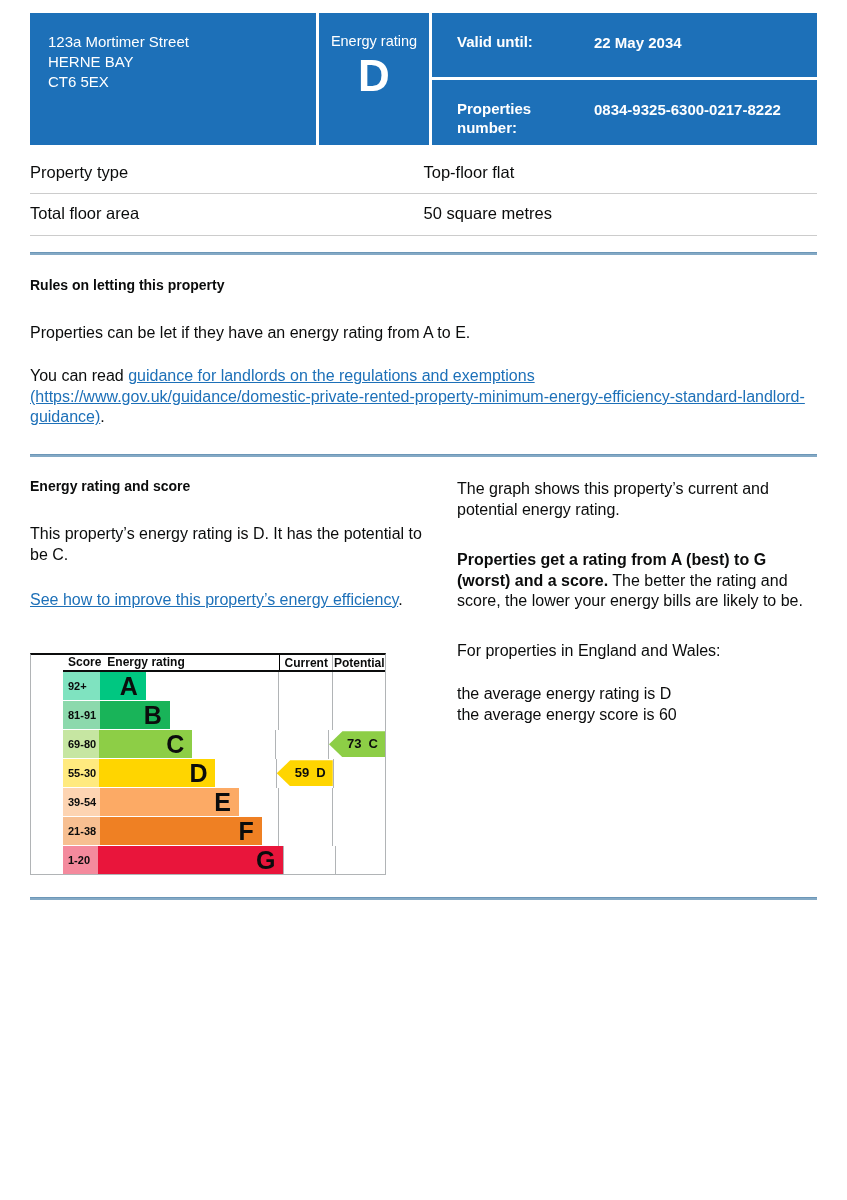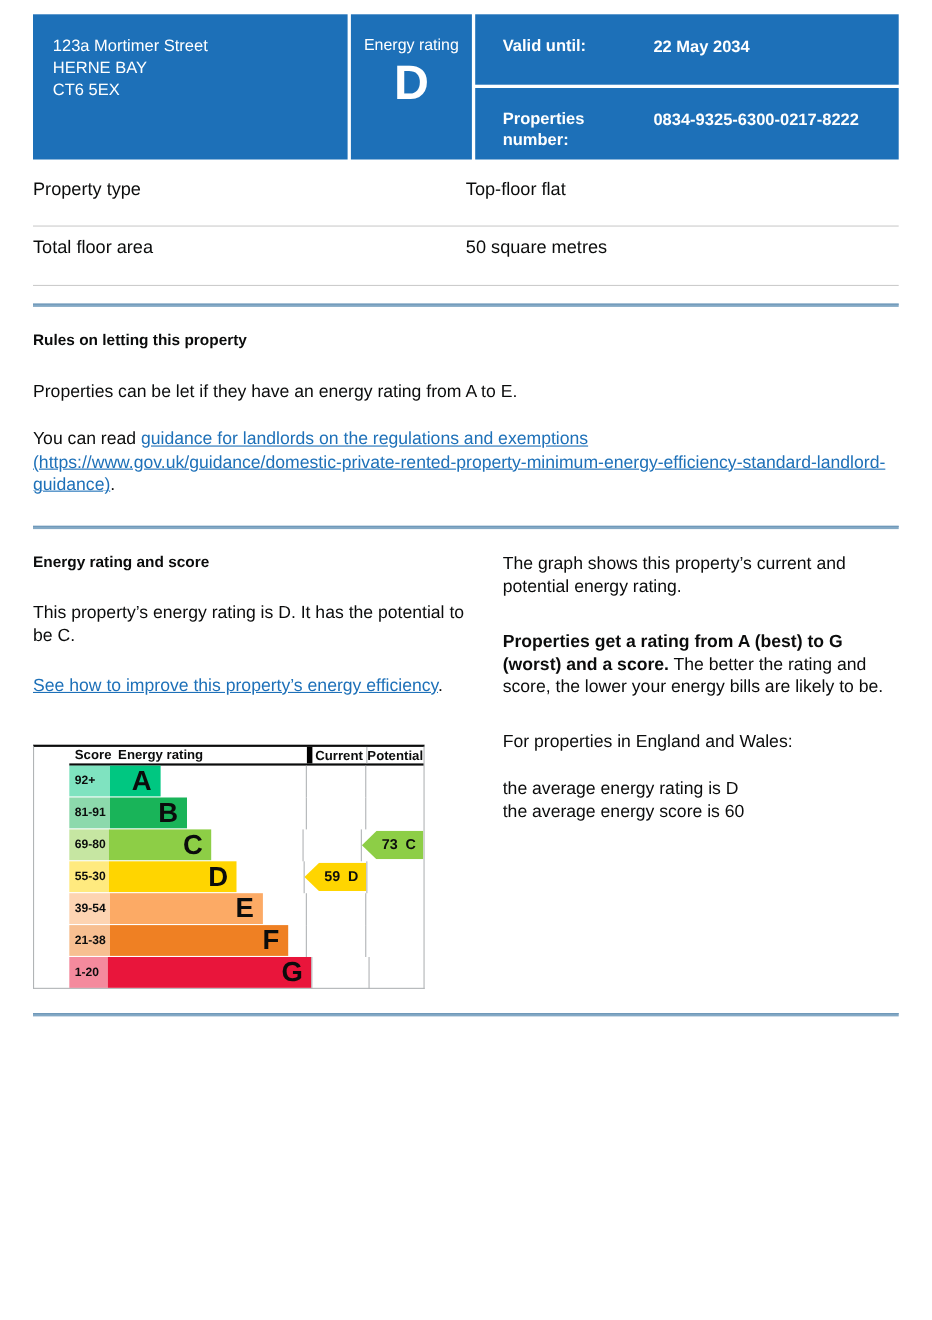--- a/index.html
+++ b/index.html
@@ -27,21 +27,21 @@
   .panel-rating .rating-letter { font-size: 44px; font-weight: bold; line-height: 1.05; margin-top: 2px; }
   .panel-right { flex: 1; display: flex; flex-direction: column; gap: 3px; background: #fff; }
   .panel-right .rowbox { background: #1d70b8; color: #fff; display: flex; padding: 20px 0 0 25px; }
   .rowbox.r1 { height: 64px; }
   .rowbox.r2 { flex: 1; }
   .rowbox .lbl { width: 137px; font-size: 15px; line-height: 1.25; font-weight: bold; }
   .rowbox .val { font-weight: bold; font-size: 15px; }
 
   
   .prop-table { margin-top: 8px; }
-  .prop-row { display: flex; padding: 9px 0 22px; border-bottom: 1px solid #ccc; font-size: 16.5px; }
+  .prop-row { display: flex; padding: 9px 0 10px; border-bottom: 1px solid #ccc; font-size: 16.5px; }
   .prop-row .plabel { width: 50%; }
   .prop-row .pvalue { width: 50%; }
 
   
   .divider { height: 3px; background: #84a9c5; border-top: 1px solid #6d97b8; }
   .divider.d1 { margin-top: 16px; }
   .divider.d2 { margin-top: 26px; }
   .divider.d3 { margin-top: 22px; }
 
   h2 { font-size: 14px; font-weight: bold; }
@@ -59,21 +59,21 @@
   .col-left p.plink { margin-top: 24px; }
   .col-right p { margin-top: 29px; }
   .col-right p:first-child { margin-top: 0; }
   .col-right .avg-lines { margin-top: 22px; }
 
   
   .epc-chart { margin-top: 42px; width: 356px; border: 1px solid #b1b4b6; border-top: 2px solid #0b0c0c; background: #fff; padding-left: 32px; }
   .chart-header { display: flex; height: 17px; align-items: center; border-bottom: 2px solid #0b0c0c; font-size: 12px; font-weight: bold; }
   .chart-header .h-score { width: 40px; padding-left: 5px; }
   .chart-header .h-rating { width: 196px; padding-left: 6px; }
-  .chart-header .h-current { width: 59px; text-align: center; border-left: 5px solid #000000; height: 100%; line-height: 16px; }
+  .chart-header .h-current { width: 59px; text-align: center; border-left: 1px solid #000000; height: 100%; line-height: 16px; }
   .chart-header .h-potential { width: 58px; text-align: center; border-left: 1px solid #b1b4b6; height: 100%; line-height: 16px; }
   .band-row { display: flex; height: 28px; margin-bottom: 1px; }
   .band-row:last-child { margin-bottom: 0; }
   .score-cell { width: 40px; display: flex; align-items: center; padding-left: 5px; font-size: 11px; font-weight: bold; }
   .rating-cell { width: 196px; }
   .band-bar { height: 100%; display: flex; align-items: center; justify-content: flex-end; padding-right: 8px; font-size: 25px; font-weight: bold; color: #0b0c0c; }
   .current-cell, .potential-cell { display: flex; align-items: center; justify-content: center; border-left: 1px solid #b1b4b6; height: calc(100% + 1px); }
   .current-cell { width: 59px; }
   .potential-cell { width: 58px; }
   .arrow {

